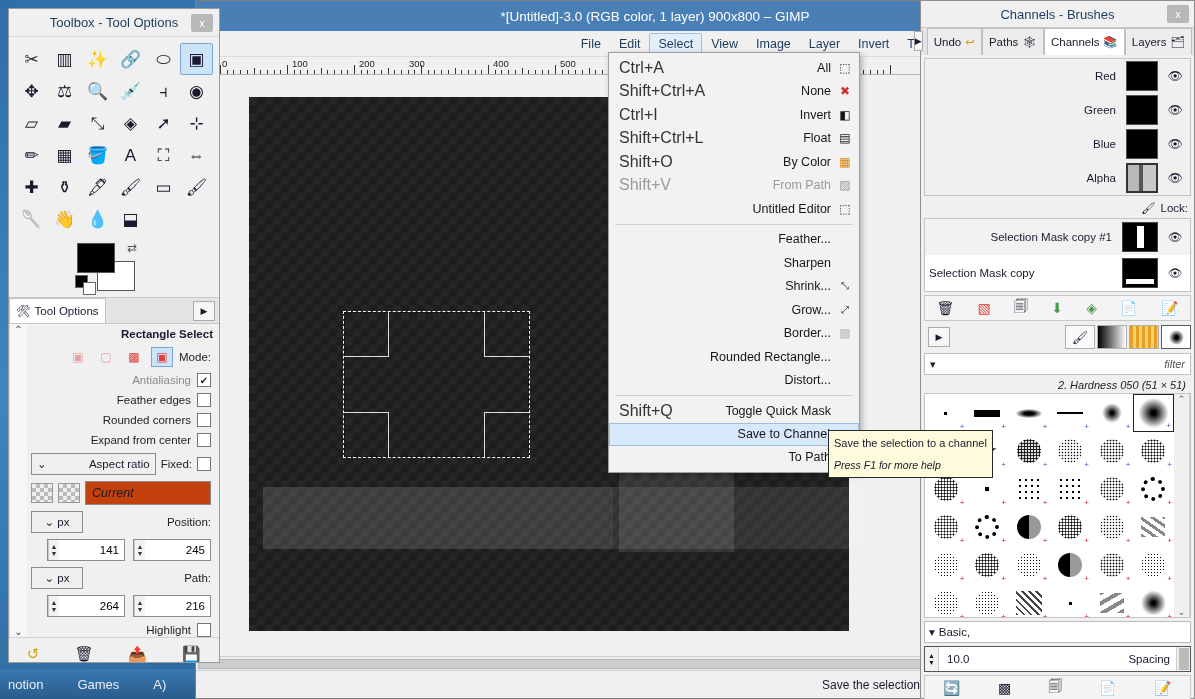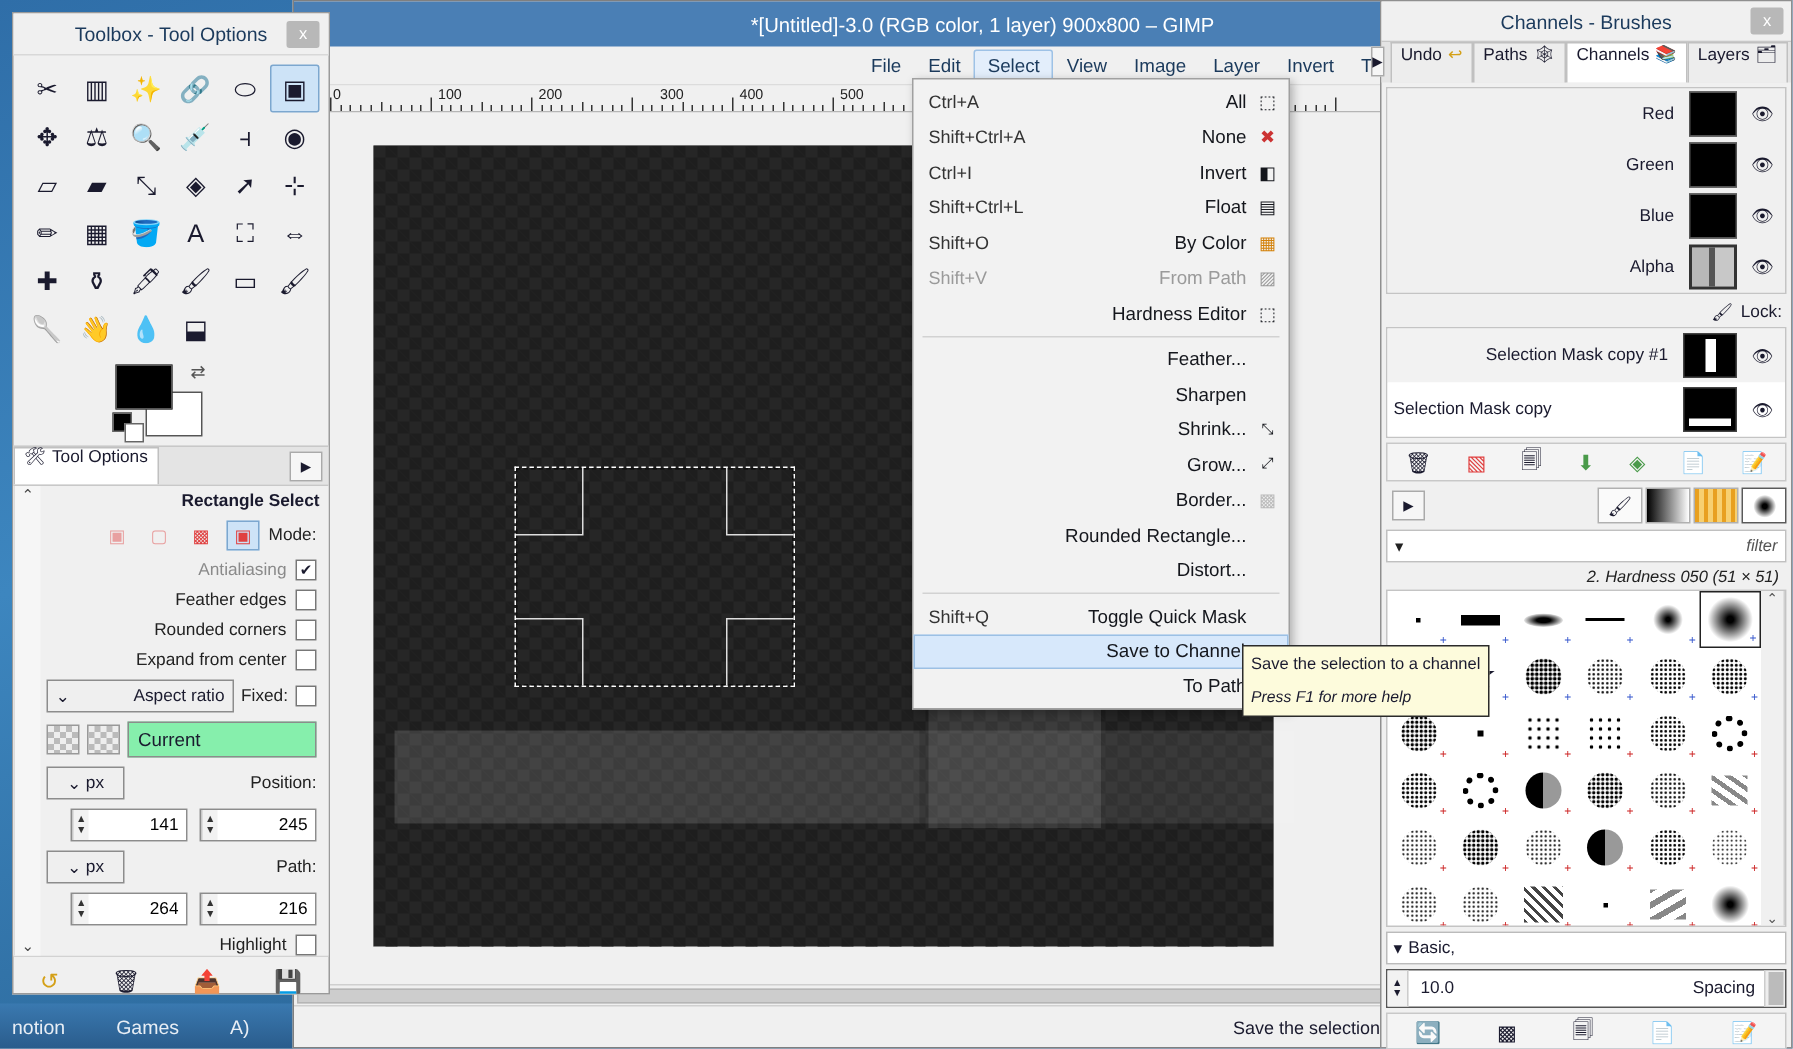--- a/index.html
+++ b/index.html
@@ -55,21 +55,21 @@
   .sw-mini { position:absolute; left:66px; top:40px; width:13px; height:13px;
              background:#000; border:1px solid #666;}
   .sw-mini2{ position:absolute; left:74px; top:47px; width:13px; height:13px;
              background:#fff; border:1px solid #666;}
   .sw-swap { position:absolute; left:118px; top:6px; font-size:12px; color:#555;}
 
   
   .dock-tabs { height:26px; border-top:1px solid #c8c8c8; display:flex;
                flex-direction:row-reverse; align-items:stretch; background:#e4e4e4;}
   .dock-tab { background:#fff; border:1px solid #c0c0c0; border-bottom:none;
-              display:flex; align-items:flex-end; gap:4px; padding:12px 6px;
+              display:flex; align-items:center; gap:4px; padding:12px 6px;
               font-size:11.5px; }
   .menu-btn { width:22px; height:20px; margin:3px 4px; border:1px solid #aaa;
               background:#f6f6f6; display:flex; align-items:center;
               justify-content:center; font-size:9px;}
   .opt-row { display:flex; flex-direction:row-reverse; align-items:center;
              gap:6px; padding:3px 8px 3px 4px; font-size:11.5px; }
   .opt-label { color:#222; }
   .chk { width:14px; height:14px; border:1px solid #777; background:#fff;
          display:flex; align-items:center; justify-content:center; font-size:10px;}
   .spin { display:flex; flex-direction:row-reverse; align-items:stretch;
@@ -136,21 +136,21 @@
              font-size:11.5px;}
 
   
   #selectmenu { position:absolute; left:608px; top:52px; width:252px;
                 background:#f2f2f2; border:1px solid #a0a0a0;
                 box-shadow:2px 2px 6px rgba(0,0,0,.28); padding:3px 0; z-index:40;}
   .mrow { height:23.5px; display:flex; flex-direction:row-reverse; align-items:center;
           padding:0 4px 0 8px; font-size:12.5px; color:#14161c; }
   .mrow .micon { width:20px; text-align:center; font-size:12px; flex:0 0 20px;}
   .mrow .mlabel { flex:1; text-align:right; padding-right:4px; }
-  .mrow .maccel { font-size:12px; color:#333; text-align:center; padding-left:2px;}
+  .mrow .maccel { font-size:16px; color:#333; text-align:center; padding-left:2px;}
   .mrow.dim { color:#9a9a9a; }
   .mrow.dim .maccel { color:#9a9a9a; }
   .mrow.hl { background:#d7e8fb; border:1px solid #9cc0e4; height:23px;}
   .msep { height:1px; background:#d2d2d2; margin:3px 6px; }
   #tooltip { position:absolute; left:828px; top:430px; width:165px;
              background:#fdfbdc; border:1px solid #2b2b2b; padding:4px 5px;
              font-size:11px; z-index:60; line-height:1.5;}
   #tooltip .t2 { font-style:italic; font-size:10.5px; margin-top:6px; }
 
   
@@ -231,21 +231,21 @@
     <div class="mi">View</div>
     <div class="mi active">Select</div>
     <div class="mi">Edit</div>
     <div class="mi">File</div>
   </div>
 
   <div id="ruler-h">
     <span class="tickno" style="left:26px">0</span>
     <span class="tickno" style="left:96px">100</span>
     <span class="tickno" style="left:163px">200</span>
-    <span class="tickno" style="left:244px">300</span>
+    <span class="tickno" style="left:213px">300</span>
     <span class="tickno" style="left:297px">400</span>
     <span class="tickno" style="left:364px">500</span>
     <span id="hticks"><span class="tick" style="left: 24px; height: 9px;"></span><span class="tick" style="left: 30.7px; height: 4px;"></span><span class="tick" style="left: 37.4px; height: 4px;"></span><span class="tick" style="left: 44.1px; height: 4px;"></span><span class="tick" style="left: 50.8px; height: 4px;"></span><span class="tick" style="left: 57.5px; height: 6px;"></span><span class="tick" style="left: 64.2px; height: 4px;"></span><span class="tick" style="left: 70.9px; height: 4px;"></span><span class="tick" style="left: 77.6px; height: 4px;"></span><span class="tick" style="left: 84.3px; height: 4px;"></span><span class="tick" style="left: 91px; height: 9px;"></span><span class="tick" style="left: 97.7px; height: 4px;"></span><span class="tick" style="left: 104.4px; height: 4px;"></span><span class="tick" style="left: 111.1px; height: 4px;"></span><span class="tick" style="left: 117.8px; height: 4px;"></span><span class="tick" style="left: 124.5px; height: 6px;"></span><span class="tick" style="left: 131.2px; height: 4px;"></span><span class="tick" style="left: 137.9px; height: 4px;"></span><span class="tick" style="left: 144.6px; height: 4px;"></span><span class="tick" style="left: 151.3px; height: 4px;"></span><span class="tick" style="left: 158px; height: 9px;"></span><span class="tick" style="left: 164.7px; height: 4px;"></span><span class="tick" style="left: 171.4px; height: 4px;"></span><span class="tick" style="left: 178.1px; height: 4px;"></span><span class="tick" style="left: 184.8px; height: 4px;"></span><span class="tick" style="left: 191.5px; height: 6px;"></span><span class="tick" style="left: 198.2px; height: 4px;"></span><span class="tick" style="left: 204.9px; height: 4px;"></span><span class="tick" style="left: 211.6px; height: 4px;"></span><span class="tick" style="left: 218.3px; height: 4px;"></span><span class="tick" style="left: 225px; height: 9px;"></span><span class="tick" style="left: 231.7px; height: 4px;"></span><span class="tick" style="left: 238.4px; height: 4px;"></span><span class="tick" style="left: 245.1px; height: 4px;"></span><span class="tick" style="left: 251.8px; height: 4px;"></span><span class="tick" style="left: 258.5px; height: 6px;"></span><span class="tick" style="left: 265.2px; height: 4px;"></span><span class="tick" style="left: 271.9px; height: 4px;"></span><span class="tick" style="left: 278.6px; height: 4px;"></span><span class="tick" style="left: 285.3px; height: 4px;"></span><span class="tick" style="left: 292px; height: 9px;"></span><span class="tick" style="left: 298.7px; height: 4px;"></span><span class="tick" style="left: 305.4px; height: 4px;"></span><span class="tick" style="left: 312.1px; height: 4px;"></span><span class="tick" style="left: 318.8px; height: 4px;"></span><span class="tick" style="left: 325.5px; height: 6px;"></span><span class="tick" style="left: 332.2px; height: 4px;"></span><span class="tick" style="left: 338.9px; height: 4px;"></span><span class="tick" style="left: 345.6px; height: 4px;"></span><span class="tick" style="left: 352.3px; height: 4px;"></span><span class="tick" style="left: 359px; height: 9px;"></span><span class="tick" style="left: 365.7px; height: 4px;"></span><span class="tick" style="left: 372.4px; height: 4px;"></span><span class="tick" style="left: 379.1px; height: 4px;"></span><span class="tick" style="left: 385.8px; height: 4px;"></span><span class="tick" style="left: 392.5px; height: 6px;"></span><span class="tick" style="left: 399.2px; height: 4px;"></span><span class="tick" style="left: 405.9px; height: 4px;"></span><span class="tick" style="left: 412.6px; height: 4px;"></span><span class="tick" style="left: 419.3px; height: 4px;"></span><span class="tick" style="left: 426px; height: 9px;"></span><span class="tick" style="left: 432.7px; height: 4px;"></span><span class="tick" style="left: 439.4px; height: 4px;"></span><span class="tick" style="left: 446.1px; height: 4px;"></span><span class="tick" style="left: 452.8px; height: 4px;"></span><span class="tick" style="left: 459.5px; height: 6px;"></span><span class="tick" style="left: 466.2px; height: 4px;"></span><span class="tick" style="left: 472.9px; height: 4px;"></span><span class="tick" style="left: 479.6px; height: 4px;"></span><span class="tick" style="left: 486.3px; height: 4px;"></span><span class="tick" style="left: 493px; height: 9px;"></span><span class="tick" style="left: 499.7px; height: 4px;"></span><span class="tick" style="left: 506.4px; height: 4px;"></span><span class="tick" style="left: 513.1px; height: 4px;"></span><span class="tick" style="left: 519.8px; height: 4px;"></span><span class="tick" style="left: 526.5px; height: 6px;"></span><span class="tick" style="left: 533.2px; height: 4px;"></span><span class="tick" style="left: 539.9px; height: 4px;"></span><span class="tick" style="left: 546.6px; height: 4px;"></span><span class="tick" style="left: 553.3px; height: 4px;"></span><span class="tick" style="left: 560px; height: 9px;"></span><span class="tick" style="left: 566.7px; height: 4px;"></span><span class="tick" style="left: 573.4px; height: 4px;"></span><span class="tick" style="left: 580.1px; height: 4px;"></span><span class="tick" style="left: 586.8px; height: 4px;"></span><span class="tick" style="left: 593.5px; height: 6px;"></span><span class="tick" style="left: 600.2px; height: 4px;"></span><span class="tick" style="left: 606.9px; height: 4px;"></span><span class="tick" style="left: 613.6px; height: 4px;"></span><span class="tick" style="left: 620.3px; height: 4px;"></span><span class="tick" style="left: 627px; height: 9px;"></span><span class="tick" style="left: 633.7px; height: 4px;"></span><span class="tick" style="left: 640.4px; height: 4px;"></span><span class="tick" style="left: 647.1px; height: 4px;"></span><span class="tick" style="left: 653.8px; height: 4px;"></span><span class="tick" style="left: 660.5px; height: 6px;"></span><span class="tick" style="left: 667.2px; height: 4px;"></span><span class="tick" style="left: 673.9px; height: 4px;"></span><span class="tick" style="left: 680.6px; height: 4px;"></span><span class="tick" style="left: 687.3px; height: 4px;"></span><span class="tick" style="left: 694px; height: 9px;"></span></span>
   </div>
 
   <div id="canvas-wrap">
     <div id="ruler-v"></div>
     <div id="canvas-area">
       <div id="canvas">
         <div class="lighter" style="left:370px;top:130px;width:115px;height:325px;"></div>
@@ -305,21 +305,21 @@
     <span class="mlabel">By Color</span>
     <span class="maccel">Shift+O</span>
   </div>
   <div class="mrow dim">
     <span class="micon">▨</span>
     <span class="mlabel">From Path</span>
     <span class="maccel">Shift+V</span>
   </div>
   <div class="mrow">
     <span class="micon">⬚</span>
-    <span class="mlabel">Hardness Editor</span>
+    <span class="mlabel">Untitled Editor</span>
     <span class="maccel"></span>
   </div>
   <div class="msep"></div>
   <div class="mrow">
     <span class="micon"></span>
     <span class="mlabel">Feather...</span>
     <span class="maccel"></span>
   </div>
   <div class="mrow">
     <span class="micon"></span>
@@ -466,22 +466,22 @@
         <span class="opt-label">Fixed:</span>
         <span style="flex:1; height:22px; border:1px solid #8c8c8c; background:#efefef;
                      display:flex; flex-direction:row-reverse; align-items:center;
                      justify-content:space-between; padding:0 5px; font-size:11.5px;">
           <span>Aspect ratio</span>
           <span>⌄</span>
         </span>
       </div>
 
       <div class="opt-row" style="gap:5px">
-        <span style="flex:1;height:24px;border:1px solid #8c8c8c;background:#86efac;
-                     display:flex;align-items:center;padding-left:6px;font-size:12.5px">Current</span>
+        <span style="flex:1;height:24px;border:1px solid #8c8c8c;background:#c2410c;
+                     display:flex;align-items:center;padding-left:6px;font-style:italic;font-size:12.5px">Current</span>
         <span style="width:22px;height:20px;background:repeating-conic-gradient(#bbb 0 25%,#eee 0 50%) 0 0/8px 8px;border:1px solid #999"></span>
         <span style="width:22px;height:20px;background:repeating-conic-gradient(#bbb 0 25%,#eee 0 50%) 0 0/8px 8px;border:1px solid #999"></span>
       </div>
 
       <div class="opt-row">
         <span class="opt-label">Position:</span>
         <span style="flex:1"></span>
         <span class="unitbtn">
           <span>px</span>
           <span>⌄</span>

